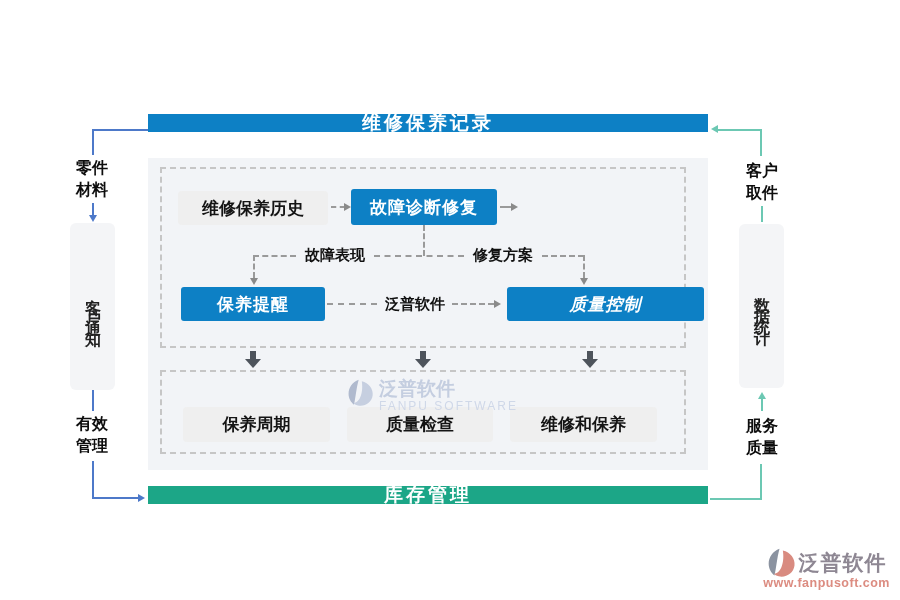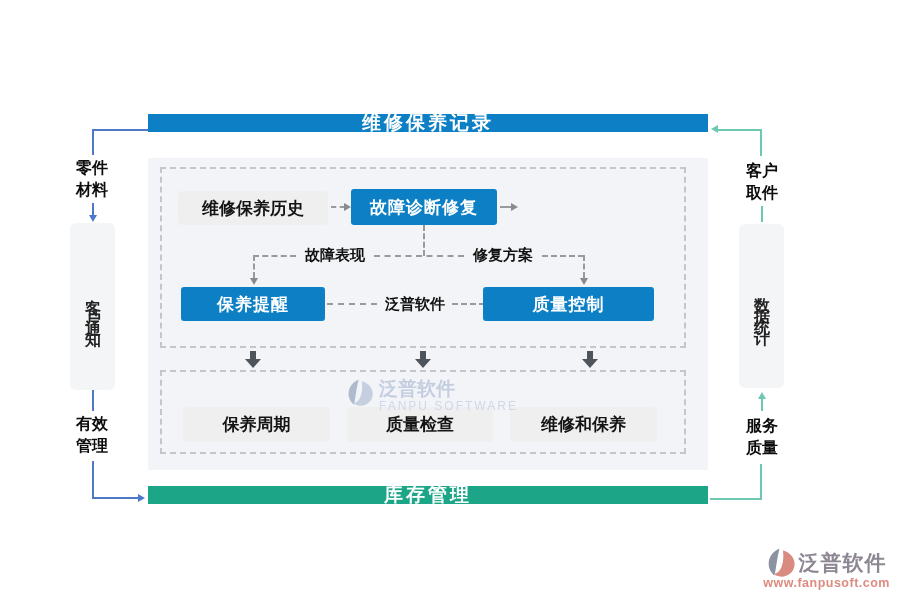--- a/index.html
+++ b/index.html
@@ -79,21 +79,21 @@
   <div class="abs vdash" style="left:253px;top:255px;height:23px;"></div>
   <div class="abs head-d" style="left:249.5px;top:278px;"></div>
   <div class="abs vdash" style="left:583px;top:255px;height:23px;"></div>
   <div class="abs head-d" style="left:579.5px;top:278px;"></div>
 
   <div class="abs bbox" style="left:181px;top:287px;width:144px;height:34px;">保养提醒</div>
   <div class="abs hdash" style="left:327px;top:303px;width:50px;"></div>
   <div class="abs lbl" style="left:380px;top:295px;width:70px;">泛普软件</div>
   <div class="abs hdash" style="left:452px;top:303px;width:42px;"></div>
   <div class="abs head-r" style="left:494px;top:299.5px;"></div>
-  <div class="abs bbox" style="left:483px;top:287px;width:171px;height:34px;">质量控制</div>
+  <div class="abs bbox" style="left:507px;top:287px;width:197px;height:34px;font-style:italic;">质量控制</div>
 
   <div class="abs darrow-stem" style="left:250px;top:351px;height:9px;"></div>
   <div class="abs darrow-head" style="left:245px;top:359px;"></div>
   <div class="abs darrow-stem" style="left:420px;top:351px;height:9px;"></div>
   <div class="abs darrow-head" style="left:415px;top:359px;"></div>
   <div class="abs darrow-stem" style="left:587px;top:351px;height:9px;"></div>
   <div class="abs darrow-head" style="left:582px;top:359px;"></div>
 
   <div class="abs gbox" style="left:183px;top:407px;width:147px;height:35px;">保养周期</div>
   <div class="abs gbox" style="left:347px;top:407px;width:146px;height:35px;">质量检查</div>

